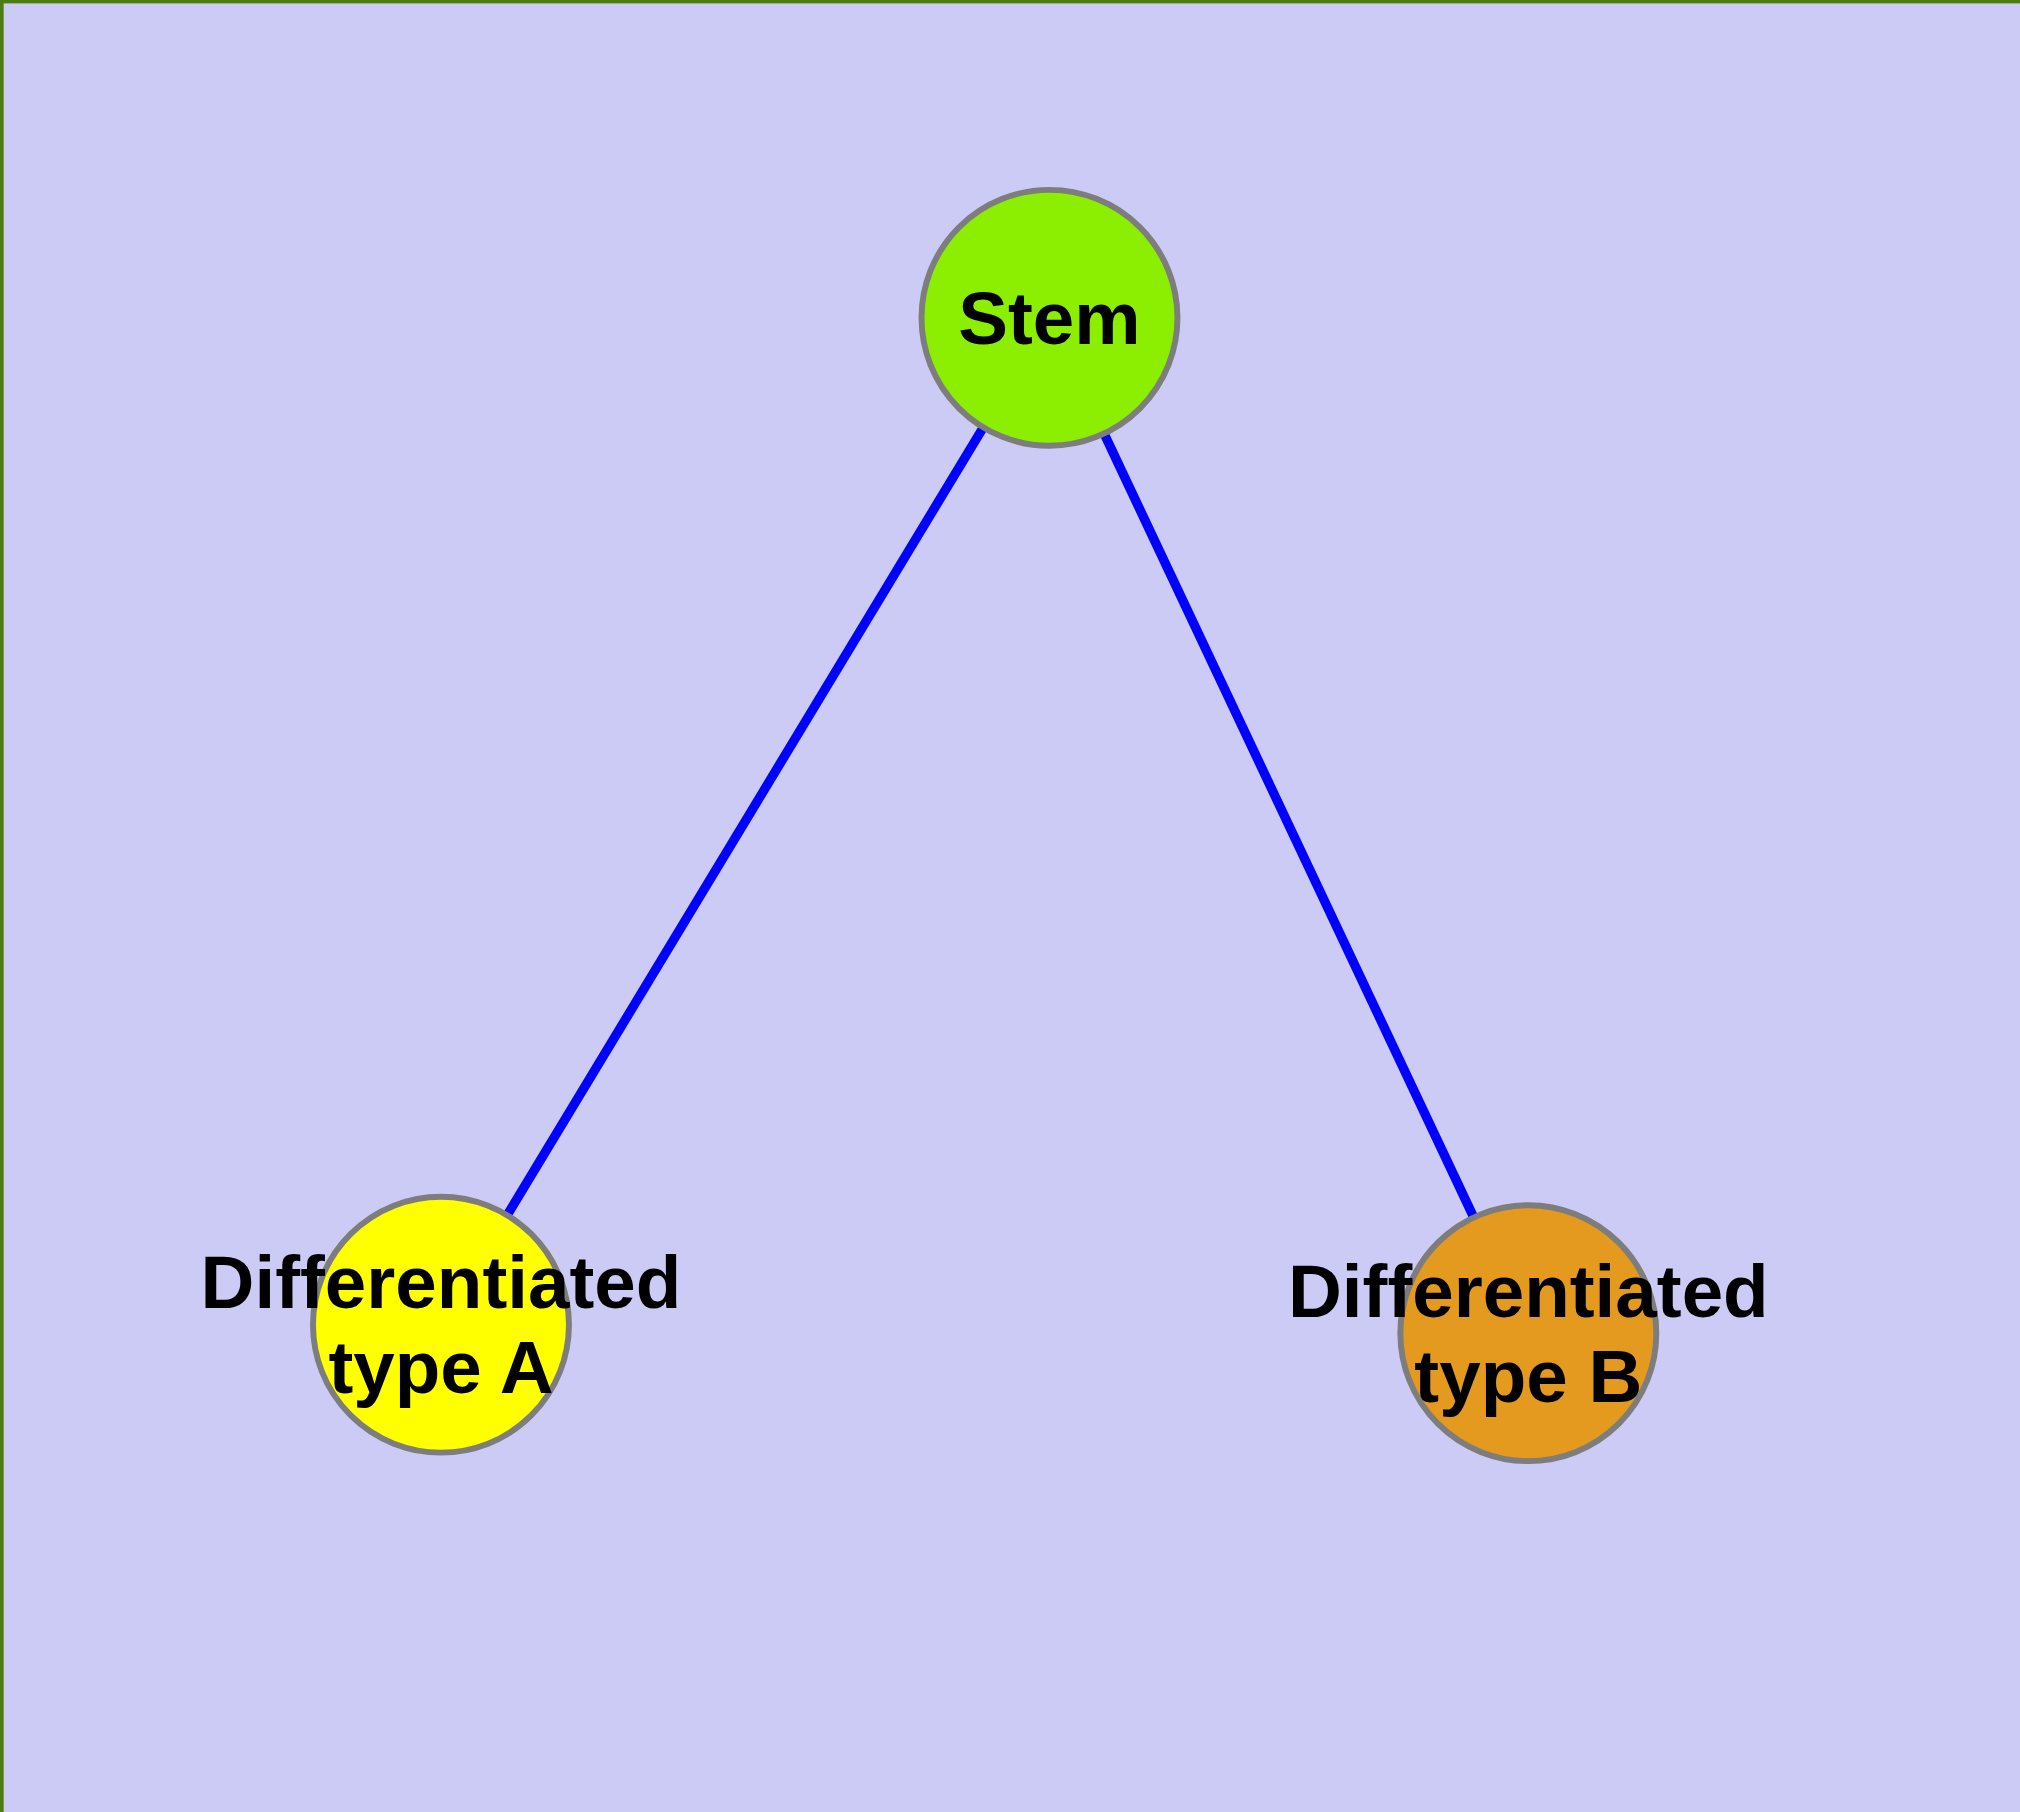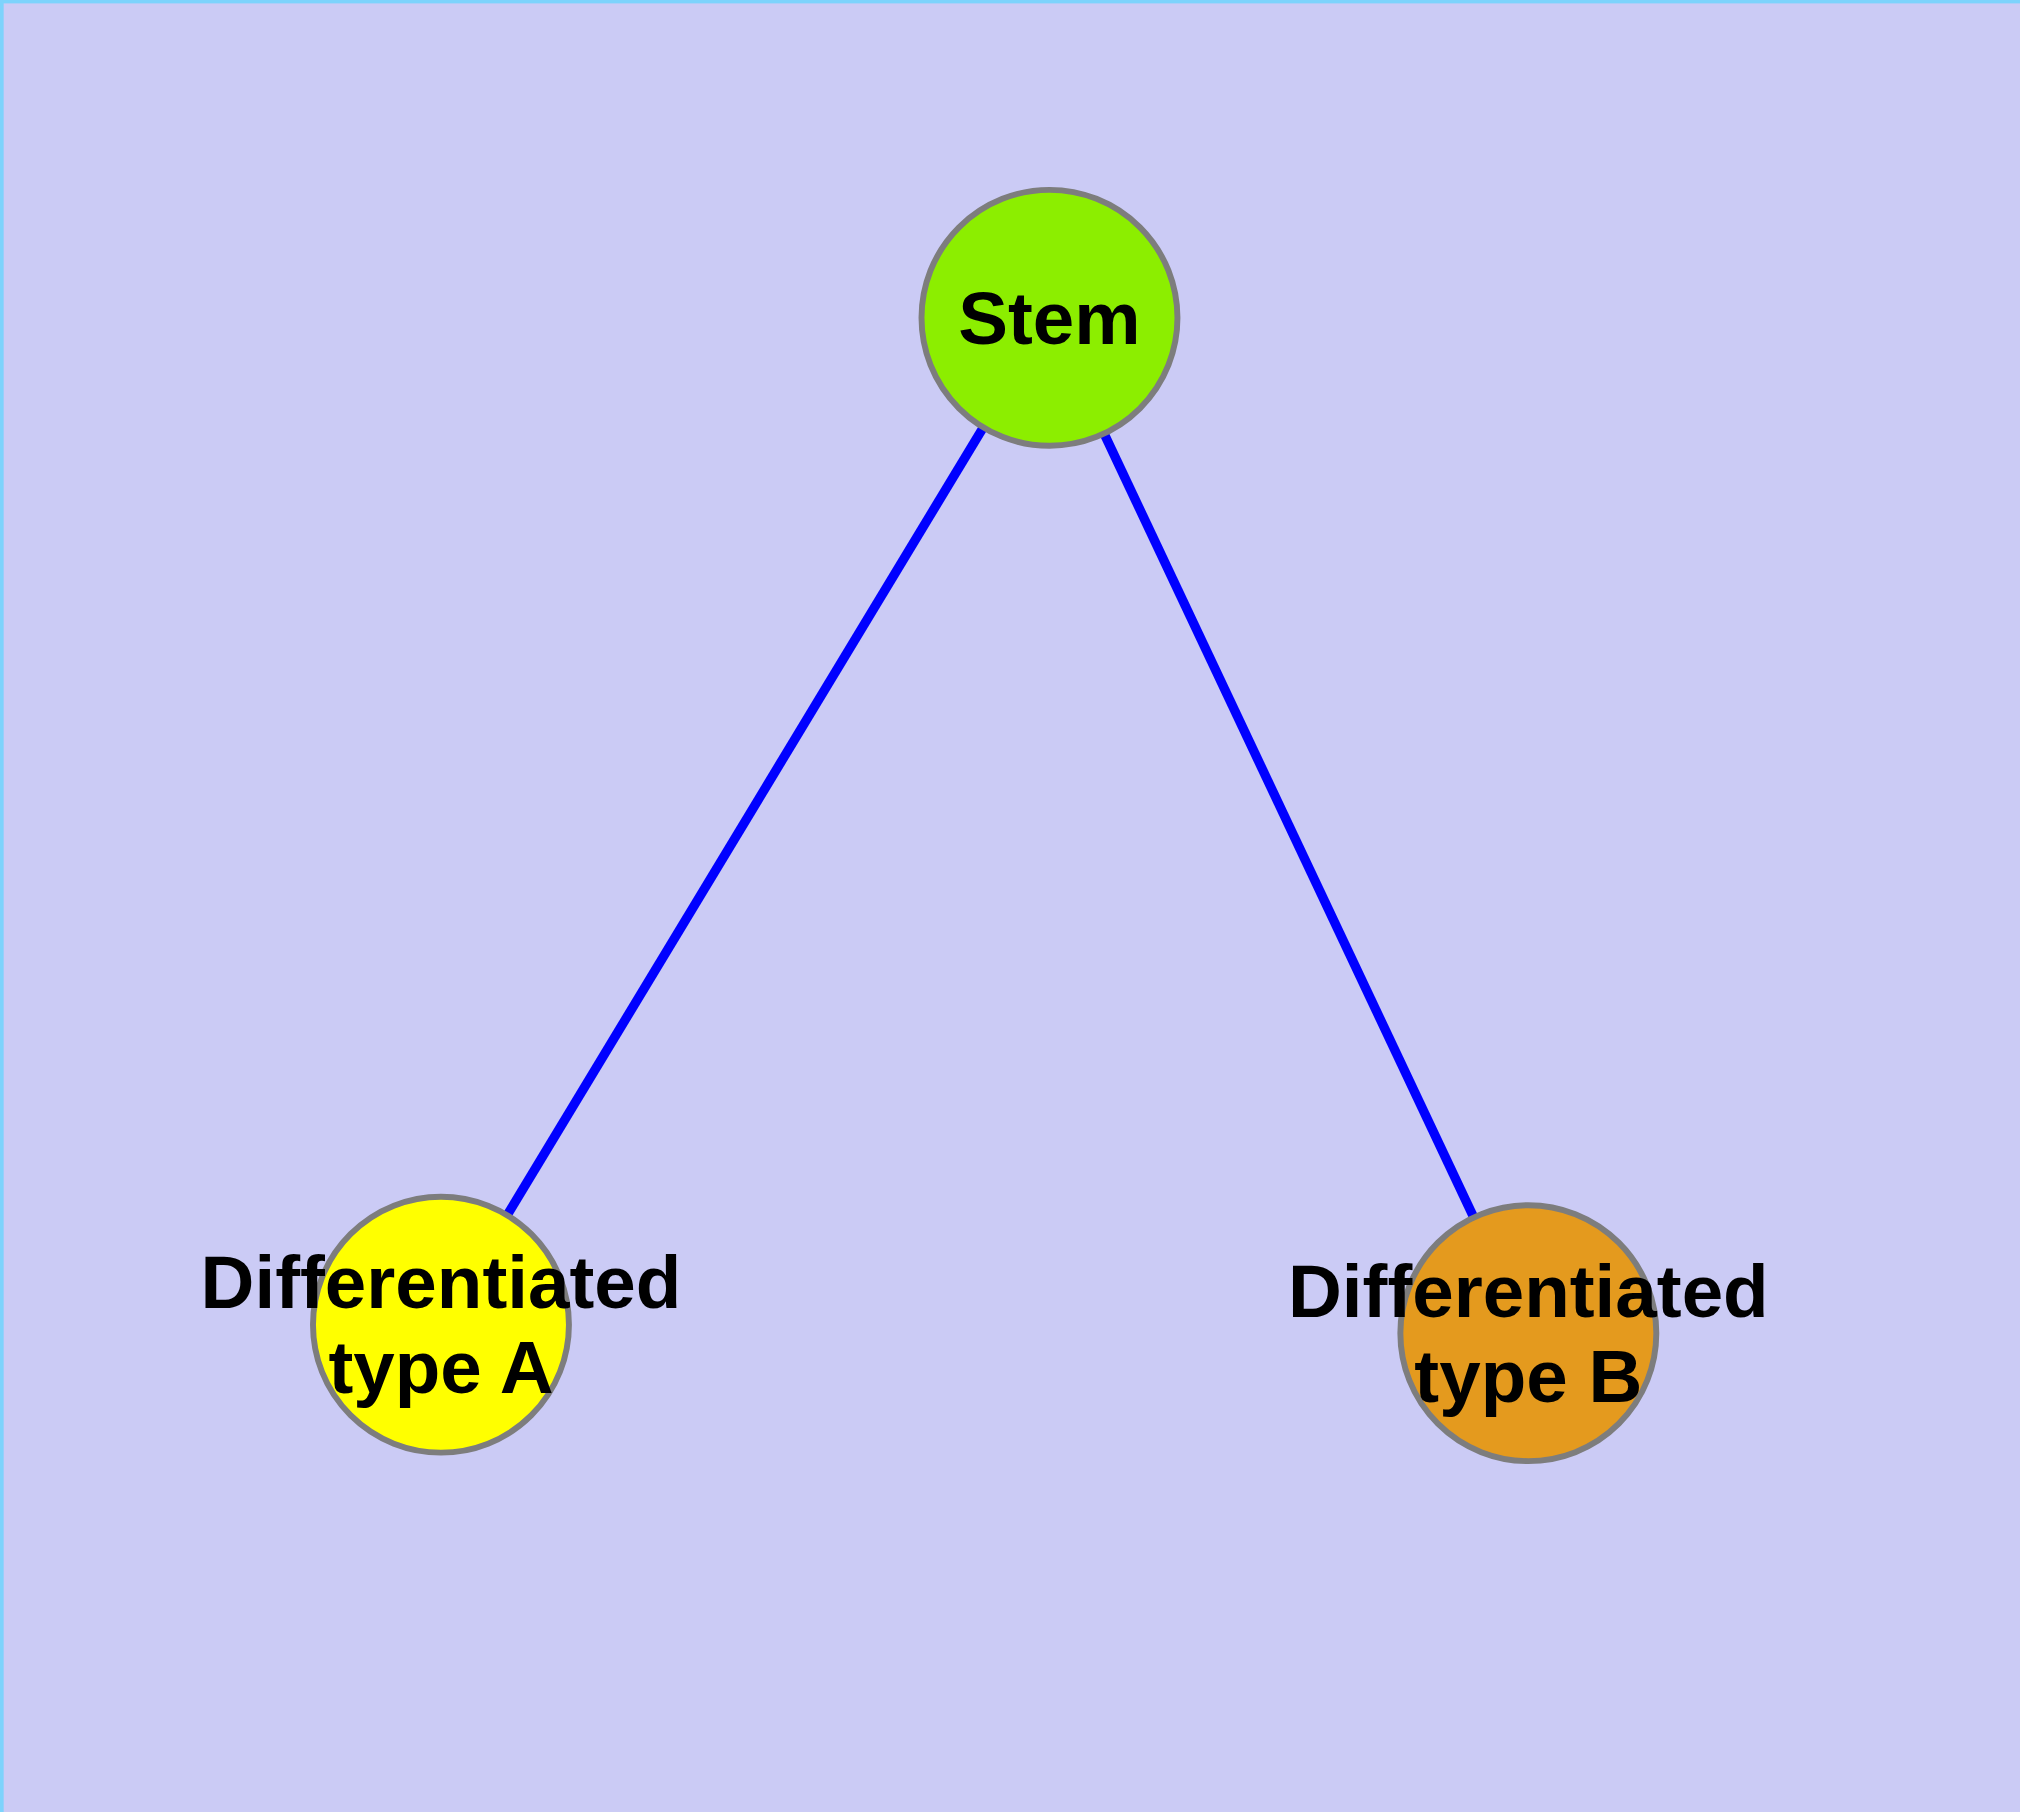--- a/index.html
+++ b/index.html
@@ -5,21 +5,21 @@
   html, body {
     margin: 0;
     padding: 0;
     background: #ffffff;
     font-family: "Liberation Sans", "DejaVu Sans", sans-serif;
   }
   .stage {
     position: relative;
     width: 2021px;
     height: 1812px;
-    background: #7dd3fc;
+    background: #4d7c0f;
     overflow: hidden;
   }
   .stage svg {
     position: absolute;
     inset: 0;
     display: block;
   }
   .node-label {
     font-family: "Liberation Sans", "DejaVu Sans", sans-serif;
     font-weight: bold;

